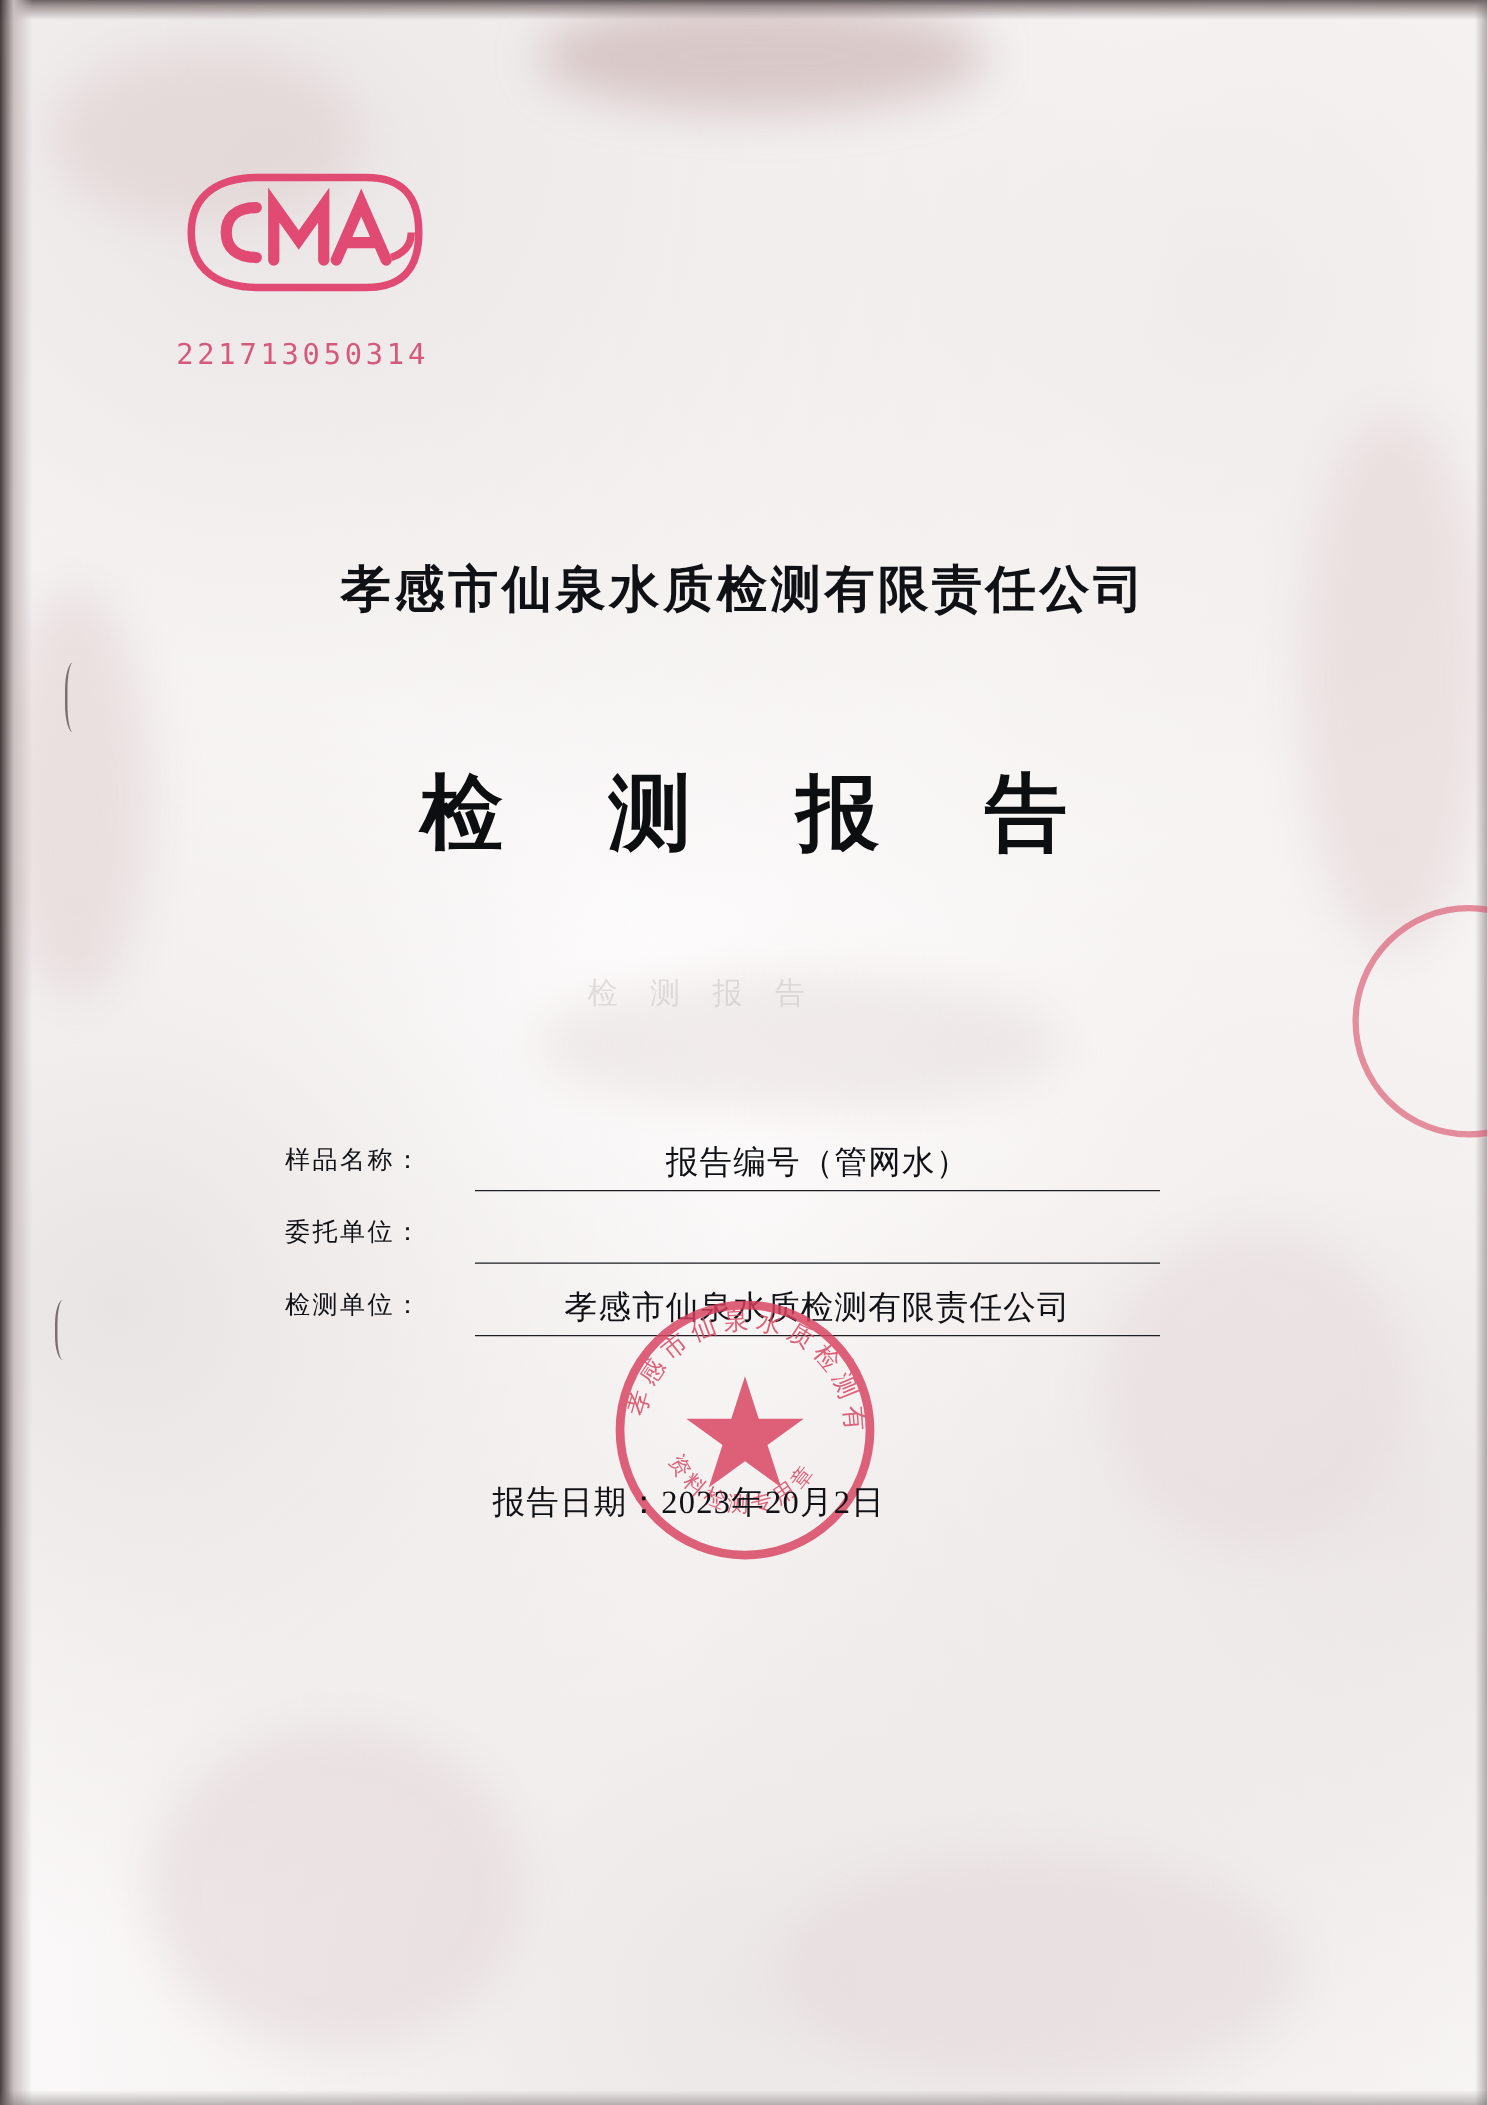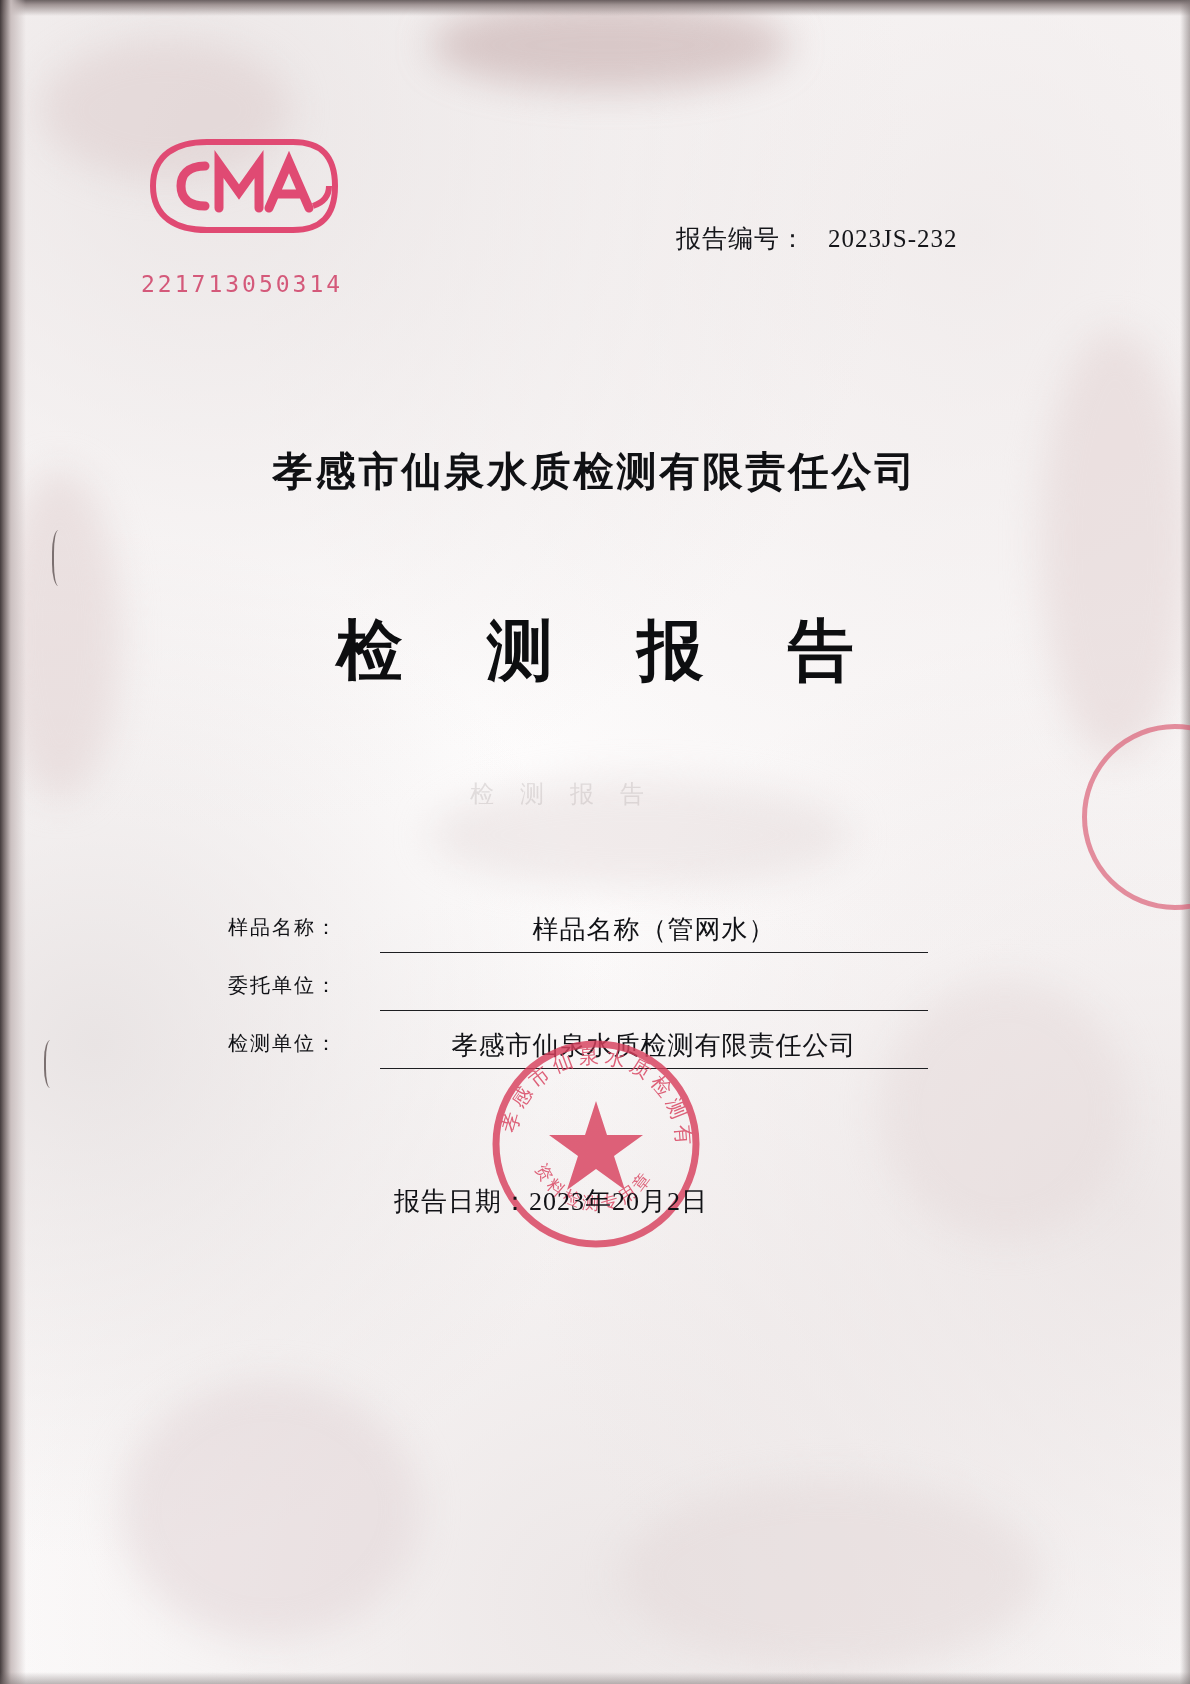--- a/index.html
+++ b/index.html
@@ -268,34 +268,31 @@
         <path d="M76 76 L76 32 L96 60 L116 32 L116 76"></path>
 
         <path d="M126 76 L146 30 L166 76 M134 62 L158 62"></path>
       </g>
 
       <path d="M170 74 C182 70, 186 62, 186 54" fill="none" stroke="#e04a73" stroke-width="6"></path>
     </svg>
   </div>
   <div class="cma-number">221713050314</div>
 
-  <div class="report-no">
-    <span class="label">报告编号：</span><span class="value">2023JS-232</span>
-  </div>
 
   <div class="company">孝感市仙泉水质检测有限责任公司</div>
 
   <div class="ghost">检 测 报 告</div>
 
   <div class="big-title">检 测 报 告</div>
 
   <div class="fields">
     <div class="field-row">
       <span class="field-label">样品名称：</span>
-      <span class="field-value">样品名称（管网水）</span>
+      <span class="field-value">报告编号（管网水）</span>
       <span class="field-line"></span>
     </div>
     <div class="field-row">
       <span class="field-label">委托单位：</span>
       <span class="field-line"></span>
     </div>
     <div class="field-row">
       <span class="field-label">检测单位：</span>
       <span class="field-value">孝感市仙泉水质检测有限责任公司</span>
       <span class="field-line"></span>

